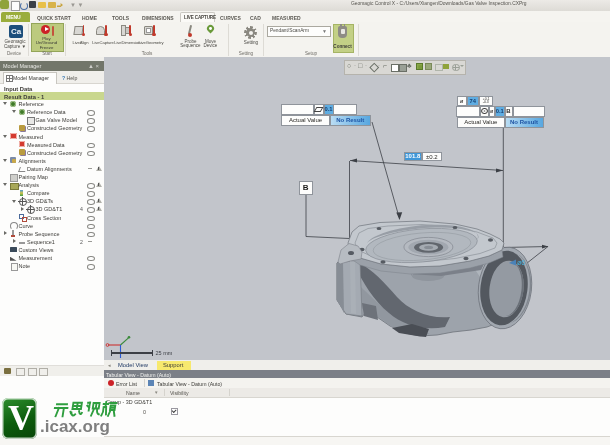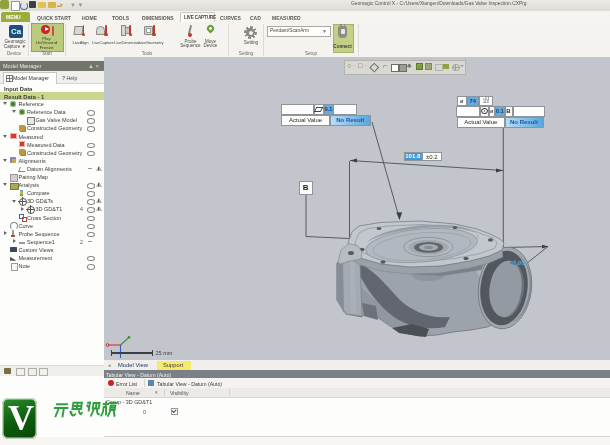--- a/index.html
+++ b/index.html
@@ -505,13 +505,14 @@
           <path d="M2.5,1.8 H11 V8 H2.5 Z M2.5,5 H11 M6.8,1.8 V8 M2,11.5 C2.5,14.8 4.5,15.4 6,13.4 M1,10.8 L1.5,12 M9.5,10.2 C10.5,13.5 12,13.8 12.5,12"></path>
         </g>
     <g transform="translate(32.4,0)">
           <path d="M2.8,1.5 V9.5 M0.6,4.6 L2.8,6.6 M3,1.8 H1 M6.5,2 H12.5 V7.5 H6.5 Z M9.5,2 V7.5 M8,7.5 L6,14.5 M11,7.5 C11,11.5 12.5,13 13.5,13.3"></path>
         </g>
     <g transform="translate(48.6,0)">
           <path d="M2.8,0.8 V6 M0.6,3 H5 M1,6 C1.5,9.5 1,12.5 0,14.5 M3.5,6 L4.5,13.5 M7.2,2 H13 M7.8,4.5 H12.4 V9 H7.8 Z M7.8,6.8 H12.4 M8.5,9 L6.8,14.8 M11.5,9 L13.2,14.8"></path>
         </g>
   </g>
 </svg>
+  <div class="t" style="left:40px;top:23px;font-size:17px;font-weight:bold;color:#7f7f7f">.icax.org</div>
 </div>
 
 </body></html>

